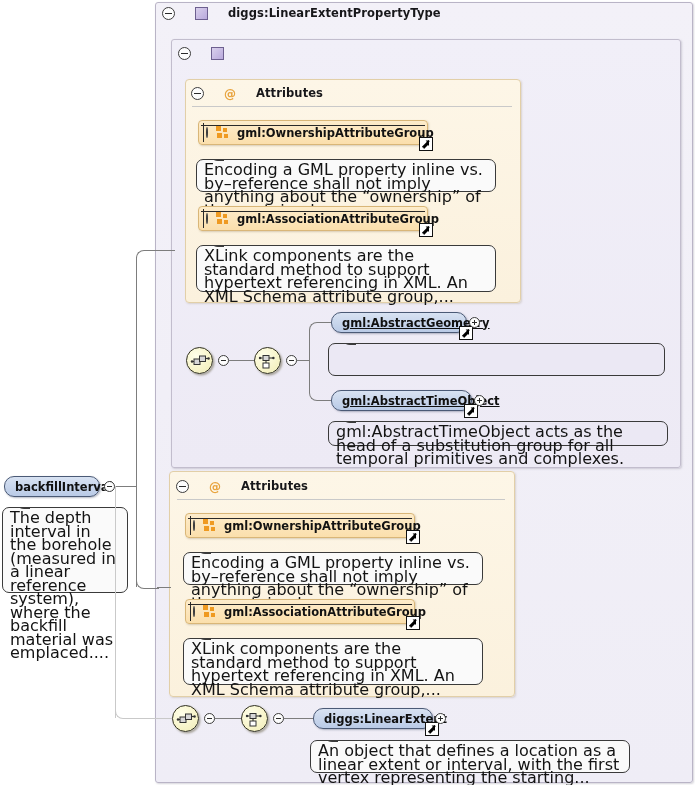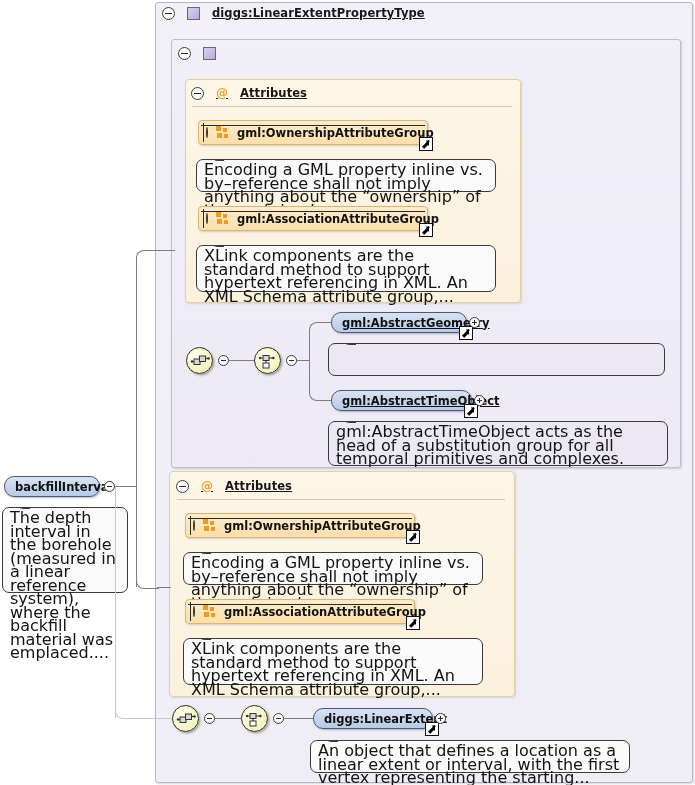--- a/index.html
+++ b/index.html
@@ -27,21 +27,21 @@
   }
   .attr-box{
     position:absolute;
     border:1px solid #e2cfa8;
     border-radius:4px;
     background:linear-gradient(to bottom,#fdf6e7 0%,#fbf1dd 100%);
     box-shadow:1px 1px 2px rgba(150,135,110,.28);
   }
 
   
-  .hdr{position:absolute;display:flex;align-items:center;gap:12px;text-decoration:underline;}
+  .hdr{position:absolute;display:flex;align-items:flex-end;gap:20px;}
   .hdr .lbl{font-size:11.5px;font-weight:bold;color:#17171a;white-space:nowrap;letter-spacing:.1px;}
 
   
   .tgl{
     width:13px;height:13px;border-radius:50%;
     border:1px solid #3c3c3c;background:#fdfdfd;
     position:relative;flex:0 0 auto;box-sizing:border-box;
   }
   .tgl::before{content:"";position:absolute;left:2px;right:2px;top:5px;height:1px;background:#2a2a2a;}
 
@@ -273,21 +273,21 @@
   <span class="name">gml:AbstractTimeObject</span>
   <span class="extlink" style="right:-7px;bottom:-8px;">
     <svg width="12" height="12" viewBox="0 0 12 12">
         <polygon points="3,9 9,3 9,8 8,7 4,11" fill="#000"></polygon>
         <polygon points="9,2.4 9,6 5.6,2.4" fill="#000"></polygon>
         <path d="M2.5 9.2 L9.2 2.6" stroke="#000" stroke-width="1.6" fill="none"></path>
       </svg>
   </span>
 </div>
 <div class="ctgl plus" style="left:474px;top:395px;"></div>
-<div class="anno lav" style="left:328px;top:421px;width:340px;height:45px;">
+<div class="anno lav" style="left:328px;top:421px;width:340px;height:25px;">
   <span class="notch"></span>
   <span>gml:AbstractTimeObject acts as the head of a substitution group for all temporal primitives and complexes.</span>
 </div>
 
 <div class="attr-box" style="left:169px;top:471px;width:344px;height:224px;"></div>
 
 <div class="hdr" style="left:176px;top:479px;">
   <span class="tgl"></span>
   <span class="at">@</span>
   <span class="lbl">Attributes</span>

